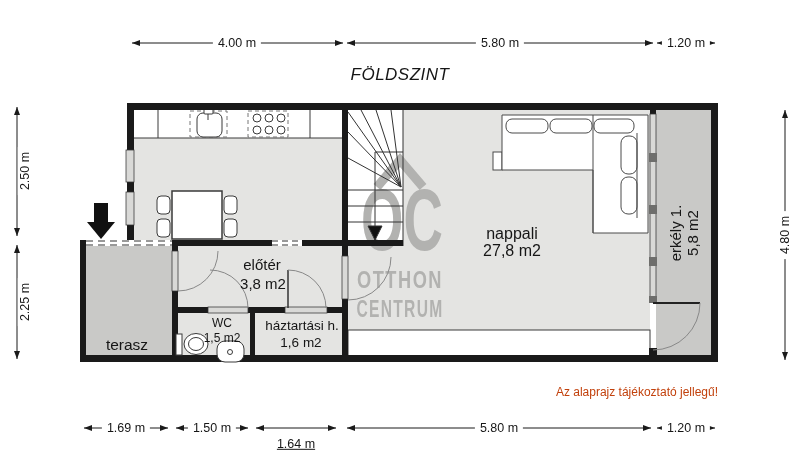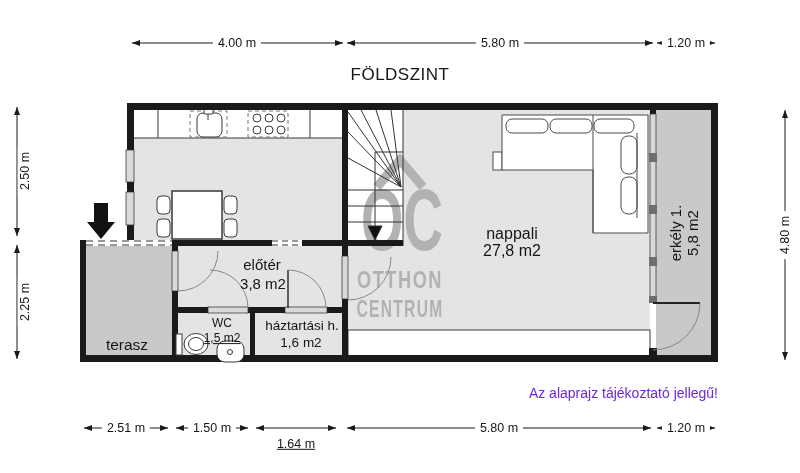--- a/index.html
+++ b/index.html
@@ -5,26 +5,26 @@
   html,body{margin:0;padding:0;background:#fff;}
   .stage{
     position:relative;width:800px;height:473px;background:#ffffff;
     font-family:"Liberation Sans", sans-serif;color:#161616;overflow:hidden;
   }
   .stage svg{position:absolute;left:0;top:0;}
   .lbl{position:absolute;transform:translate(-50%,-50%);white-space:nowrap;
        color:#161616;line-height:1.15;text-align:center;}
   .lbl.rot{transform:translate(-50%,-50%) rotate(-90deg);}
   .dim{font-size:12.5px;background:#fff;padding:0 5px;}
-  .title{font-size:17px;letter-spacing:.5px;}
+  .title{font-size:17px;letter-spacing:.5px;font-style:italic;}
   .room{font-size:15px;}
   .room.big{font-size:16px;}
   .room.small{font-size:13.5px;}
   .room.mid{font-size:12px;}
-  .note{position:absolute;font-size:14px;white-space:nowrap;color:#6d28d9;}
+  .note{position:absolute;font-size:12px;white-space:nowrap;color:#c2410c;}
 </style>
 </head>
 <body>
 
 <div class="stage">
 
   <svg width="800" height="473" viewBox="0 0 800 473">
     <defs>
       <marker id="arr" viewBox="0 0 8 6" refX="8" refY="3" markerWidth="8" markerHeight="6" orient="auto-start-reverse">
         <path d="M0,0 L8,3 L0,6 Z" fill="#1a1a1a"></path>
@@ -186,36 +186,36 @@
     </g>
   </svg>
 
   <span class="lbl title" style="left:400px;top:75px;">FÖLDSZINT</span>
   <span class="note" style="right:82px;top:385px;">Az alaprajz tájékoztató jellegű!</span>
 
   <span class="lbl dim" style="left:237px;top:43px;text-align:right;">4.00 m</span>
   <span class="lbl dim" style="left:500px;top:43px;">5.80 m</span>
   <span class="lbl dim" style="left:686px;top:43px;">1.20 m</span>
 
-  <span class="lbl dim" style="left:126px;top:428px;">2.51 m</span>
+  <span class="lbl dim" style="left:126px;top:428px;">1.69 m</span>
   <span class="lbl dim" style="left:212px;top:428px;">1.50 m</span>
   <span class="lbl dim" style="left:296px;top:444px;text-decoration:underline;">1.64 m</span>
   <span class="lbl dim" style="left:499px;top:428px;">5.80 m</span>
   <span class="lbl dim" style="left:686px;top:428px;">1.20 m</span>
 
   <span class="lbl dim rot" style="left:25px;top:171px;">2.50 m</span>
   <span class="lbl dim rot" style="left:25px;top:302px;">2.25 m</span>
   <span class="lbl dim rot" style="left:785px;top:235px;">4.80 m</span>
 
   <span class="lbl room big" style="left:512px;top:234px;">nappali</span>
   <span class="lbl room big" style="left:512px;top:251px;">27,8 m2</span>
   <span class="lbl room" style="left:262px;top:265px;">előtér</span>
   <span class="lbl room" style="left:263px;top:284px;">3,8 m2</span>
   <span class="lbl room mid" style="left:222px;top:324px;">WC</span>
-  <span class="lbl room mid" style="left:222px;top:339px;text-decoration:underline;">1,5 m2</span>
+  <span class="lbl room mid" style="left:222px;top:339px;">1,5 m2</span>
   <span class="lbl room small" style="left:302px;top:326px;">háztartási h.</span>
   <span class="lbl room small" style="left:301px;top:343px;">1,6 m2</span>
   <span class="lbl room" style="left:127px;top:316px;font-size:15.5px;margin-top:29px;">terasz</span>
   <div class="lbl rot room" style="left:684px;top:233px;">
     <div>erkély 1.</div>
     <div>5,8 m2</div>
   </div>
 
 </div>
 

